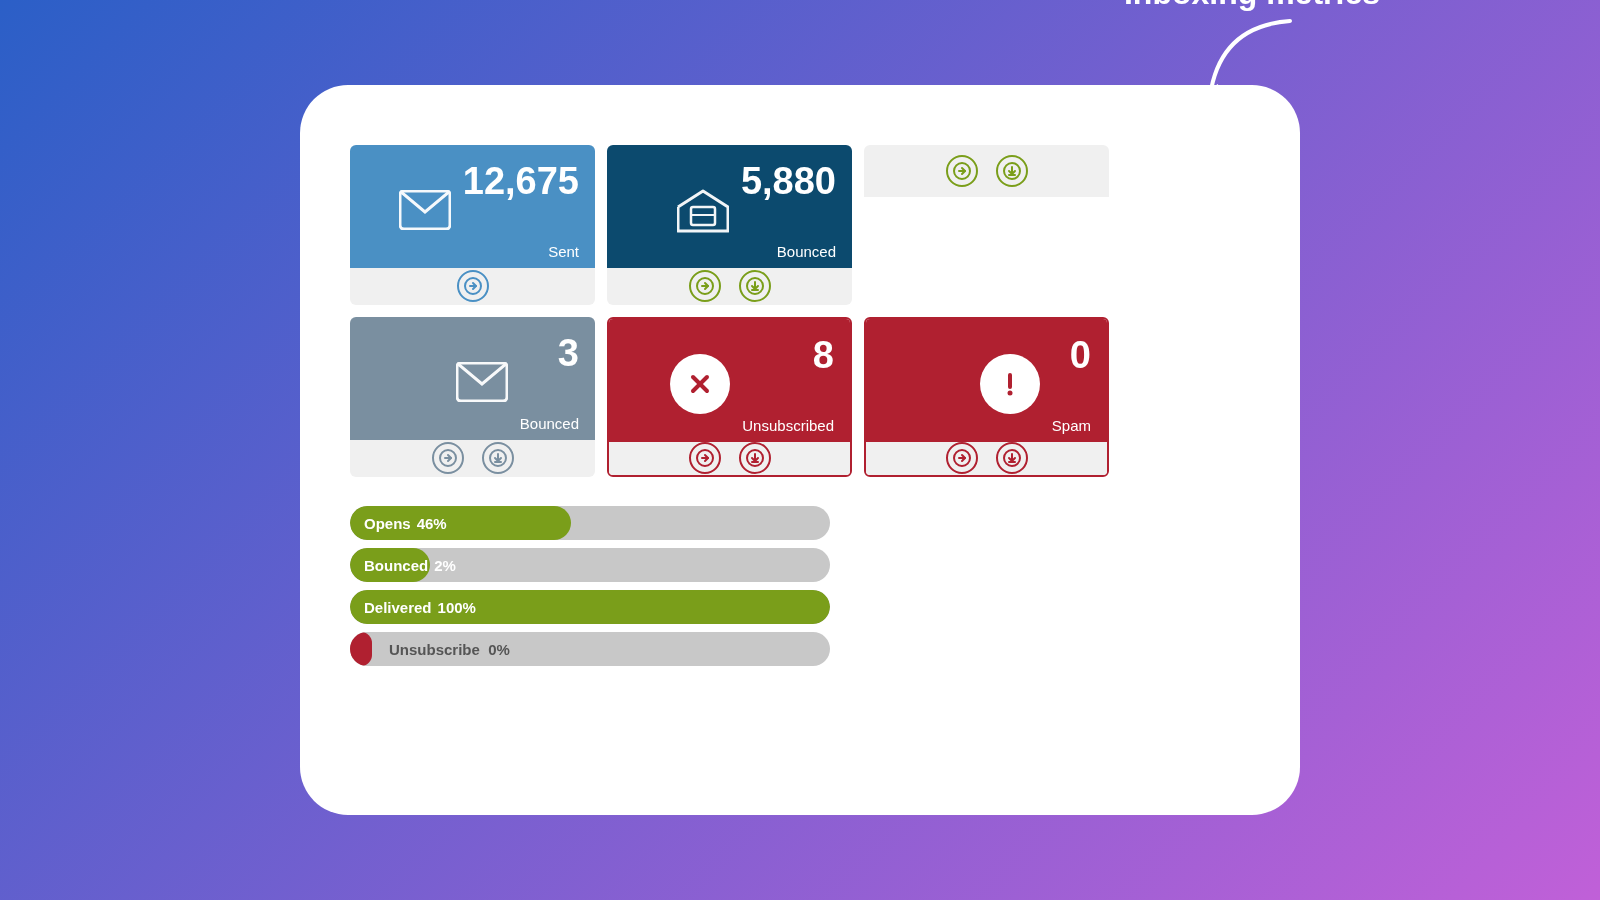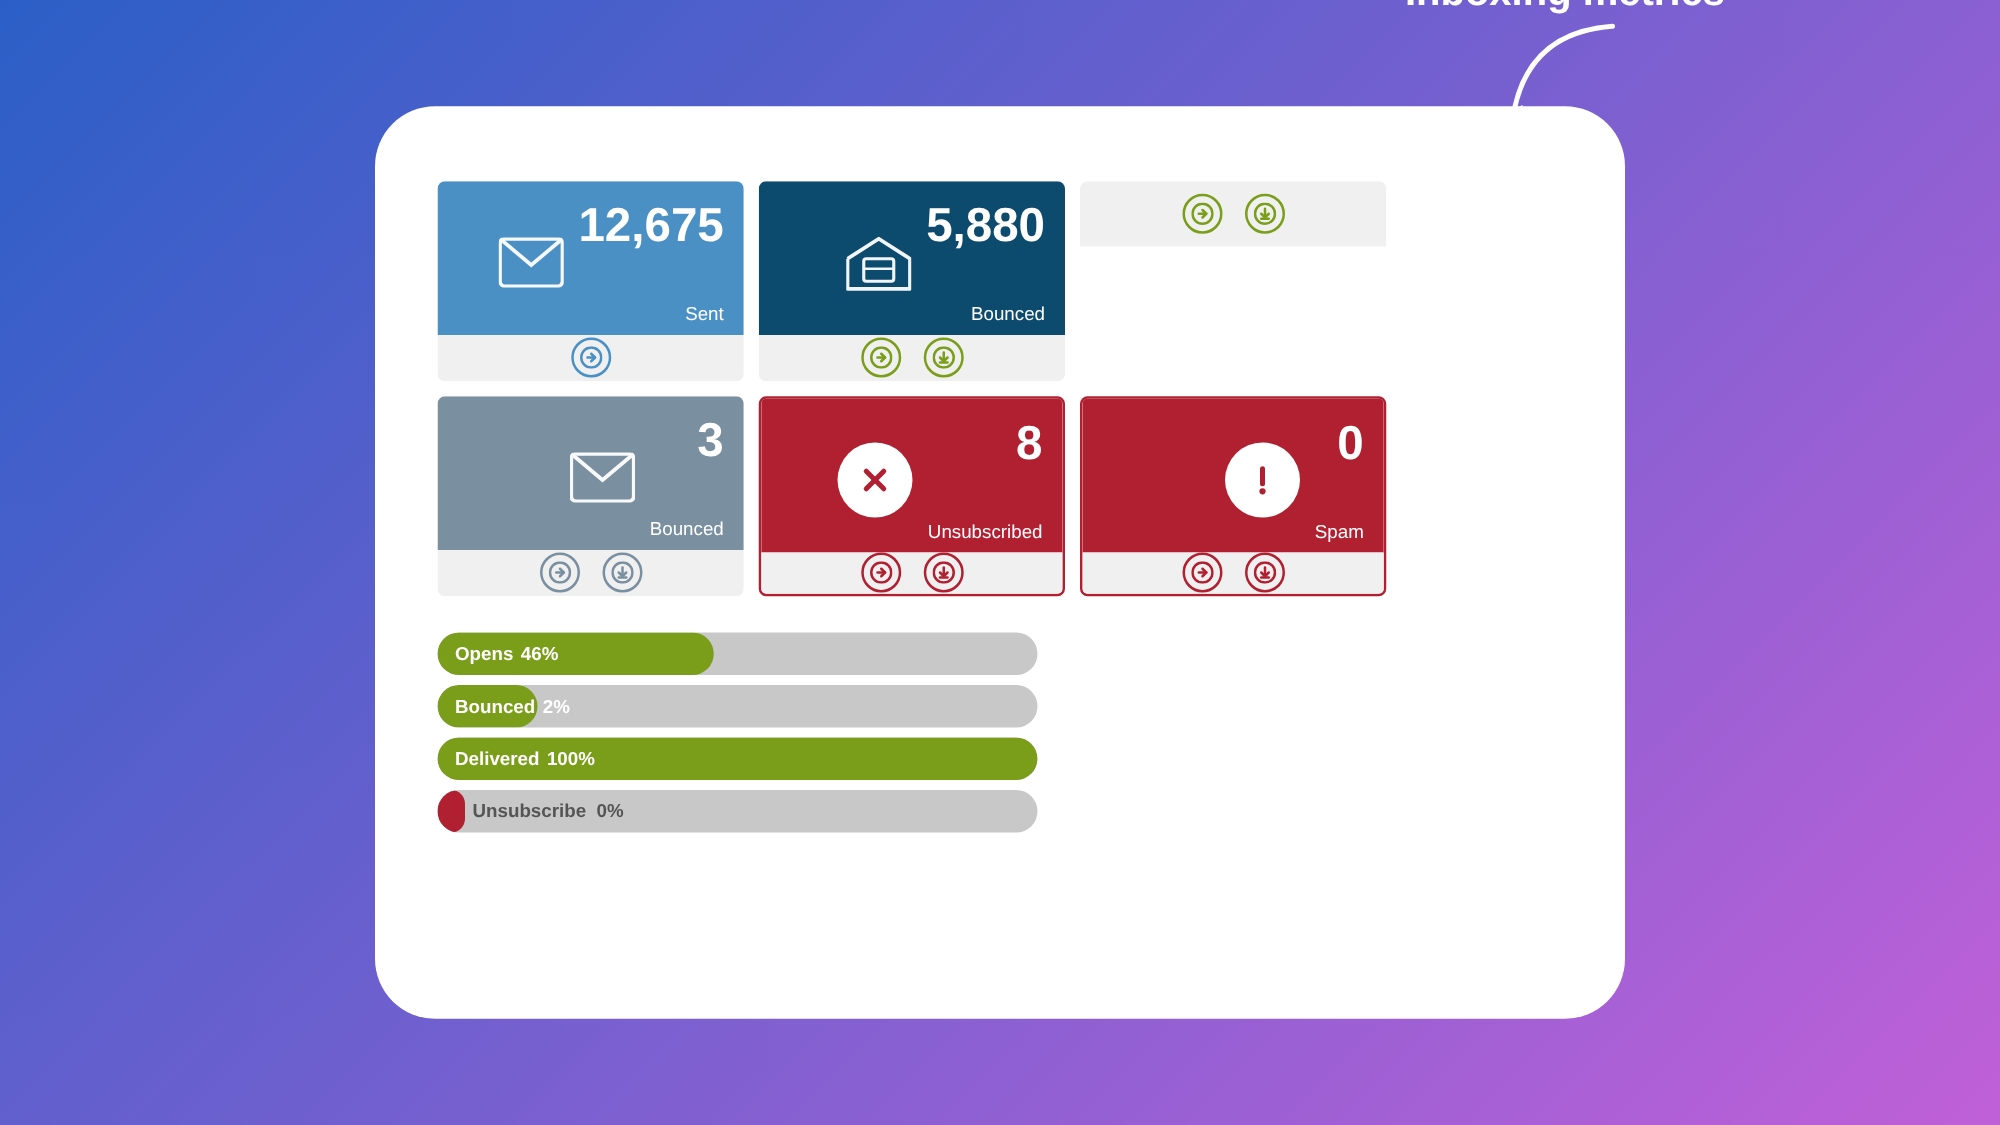--- a/index.html
+++ b/index.html
@@ -429,19 +429,19 @@
           <span class="progress-fill-label">Delivered</span>
           <span class="progress-fill-label" style="margin-left:6px;">100%</span>
         </div>
       </div>
     </div>
 
     <div class="progress-row">
       <div class="progress-track">
         <div class="progress-fill fill-red" style="width: 4%; min-width: 22px;">
         </div>
-        <span style="position:absolute; left:28px; top:50%; transform:translateY(-50%); font-size:15px; font-weight:700; color:#555;">Unsubscribe &nbsp;0%</span>
+        <span style="position:absolute; left:39px; top:50%; transform:translateY(-50%); font-size:15px; font-weight:700; color:#555;">Unsubscribe &nbsp;0%</span>
       </div>
     </div>
 
   </div>
 
 </div>
 
 </body></html>

